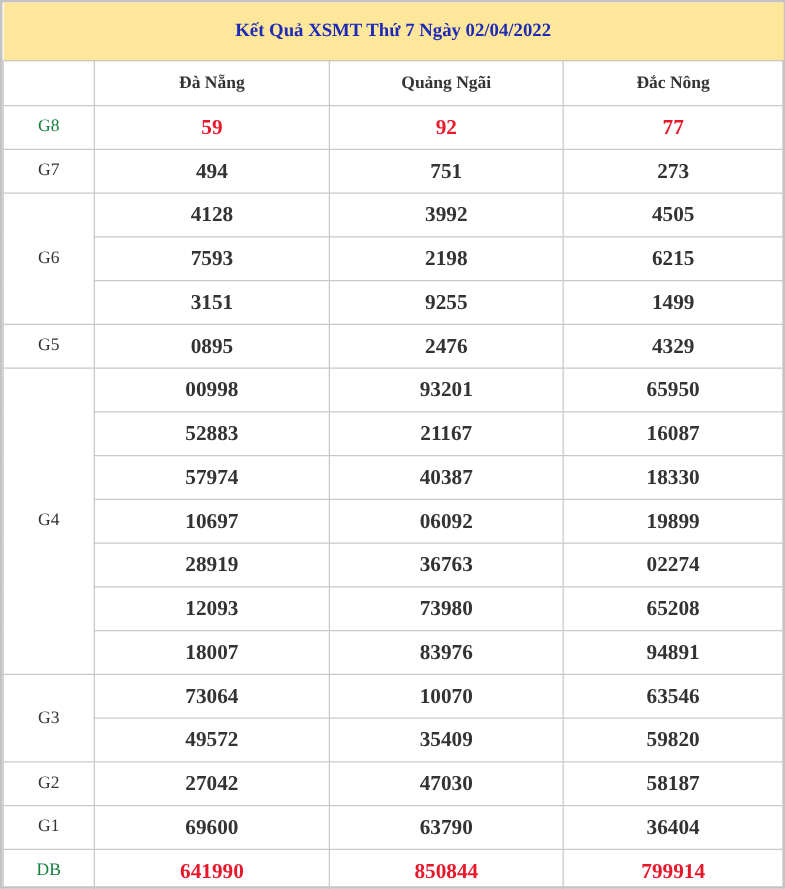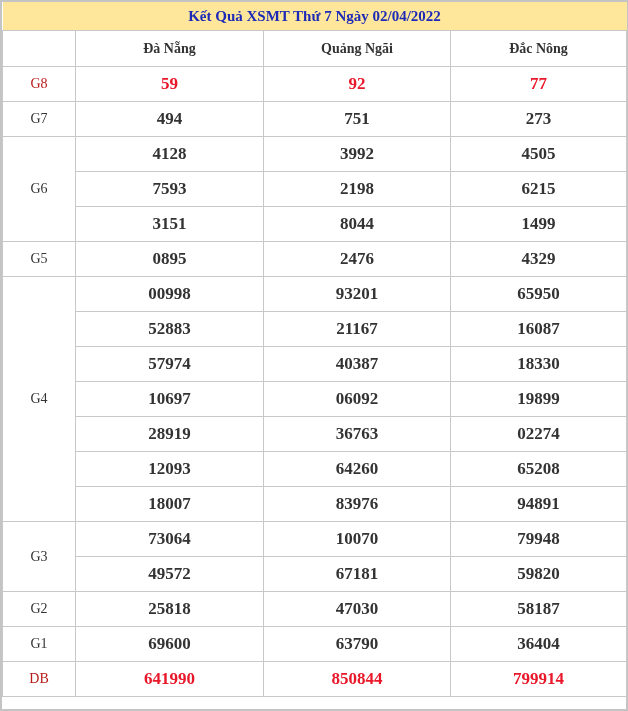--- a/index.html
+++ b/index.html
@@ -21,42 +21,42 @@
     text-align: center;
     vertical-align: middle;
     padding: 0;
     height: 34px;
   }
   tr.title-row td {
     background: #fee79a;
     color: #1d2ab8;
     font-weight: bold;
     font-size: 15px;
-    height: 28px;
+    height: 46px;
     border-top: none;
     border-left: none;
     border-right: none;
   }
   th {
     font-weight: bold;
     font-size: 14px;
     color: #333;
     height: 35px;
   }
   td.prize {
     font-size: 14px;
     color: #333;
     font-weight: normal;
   }
   td.num {
     font-size: 17px;
     font-weight: bold;
     color: #333;
   }
-  tr.red td.prize { color: #b91c1c; }
+  tr.red td.prize { color: #15803d; }
   tr.red td.num { color: #e8182a; text-align: center; }
   col.c0 { width: 73px; }
   col.c1 { width: 188px; }
   col.c2 { width: 187px; }
   col.c3 { width: 176px; }
 </style>
 </head>
 <body>
 
 <div class="wrap">
@@ -98,21 +98,21 @@
     <td class="num">3992</td>
     <td class="num">4505</td>
   </tr>
   <tr>
     <td class="num">7593</td>
     <td class="num">2198</td>
     <td class="num">6215</td>
   </tr>
   <tr>
     <td class="num">3151</td>
-    <td class="num">8044</td>
+    <td class="num">9255</td>
     <td class="num">1499</td>
   </tr>
 
   <tr>
     <td class="prize">G5</td>
     <td class="num">0895</td>
     <td class="num">2476</td>
     <td class="num">4329</td>
   </tr>
 
@@ -137,44 +137,44 @@
     <td class="num">06092</td>
     <td class="num">19899</td>
   </tr>
   <tr>
     <td class="num">28919</td>
     <td class="num">36763</td>
     <td class="num">02274</td>
   </tr>
   <tr>
     <td class="num">12093</td>
-    <td class="num">64260</td>
+    <td class="num">73980</td>
     <td class="num">65208</td>
   </tr>
   <tr>
     <td class="num">18007</td>
     <td class="num">83976</td>
     <td class="num">94891</td>
   </tr>
 
   <tr>
     <td class="prize" rowspan="2">G3</td>
     <td class="num">73064</td>
     <td class="num">10070</td>
-    <td class="num">79948</td>
+    <td class="num">63546</td>
   </tr>
   <tr>
     <td class="num">49572</td>
-    <td class="num">67181</td>
+    <td class="num">35409</td>
     <td class="num">59820</td>
   </tr>
 
   <tr>
     <td class="prize">G2</td>
-    <td class="num">25818</td>
+    <td class="num">27042</td>
     <td class="num">47030</td>
     <td class="num">58187</td>
   </tr>
 
   <tr>
     <td class="prize">G1</td>
     <td class="num">69600</td>
     <td class="num">63790</td>
     <td class="num">36404</td>
   </tr>

